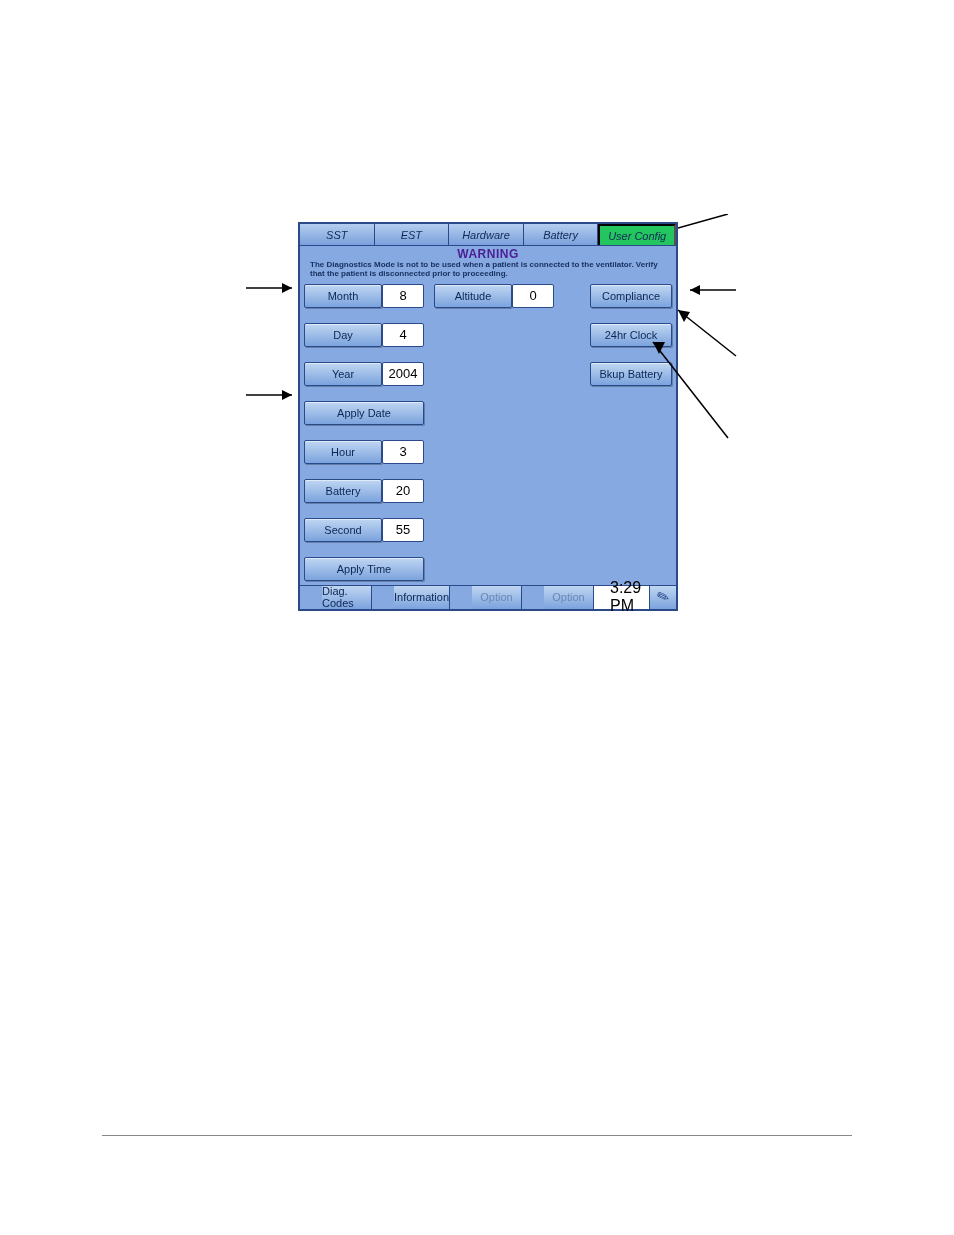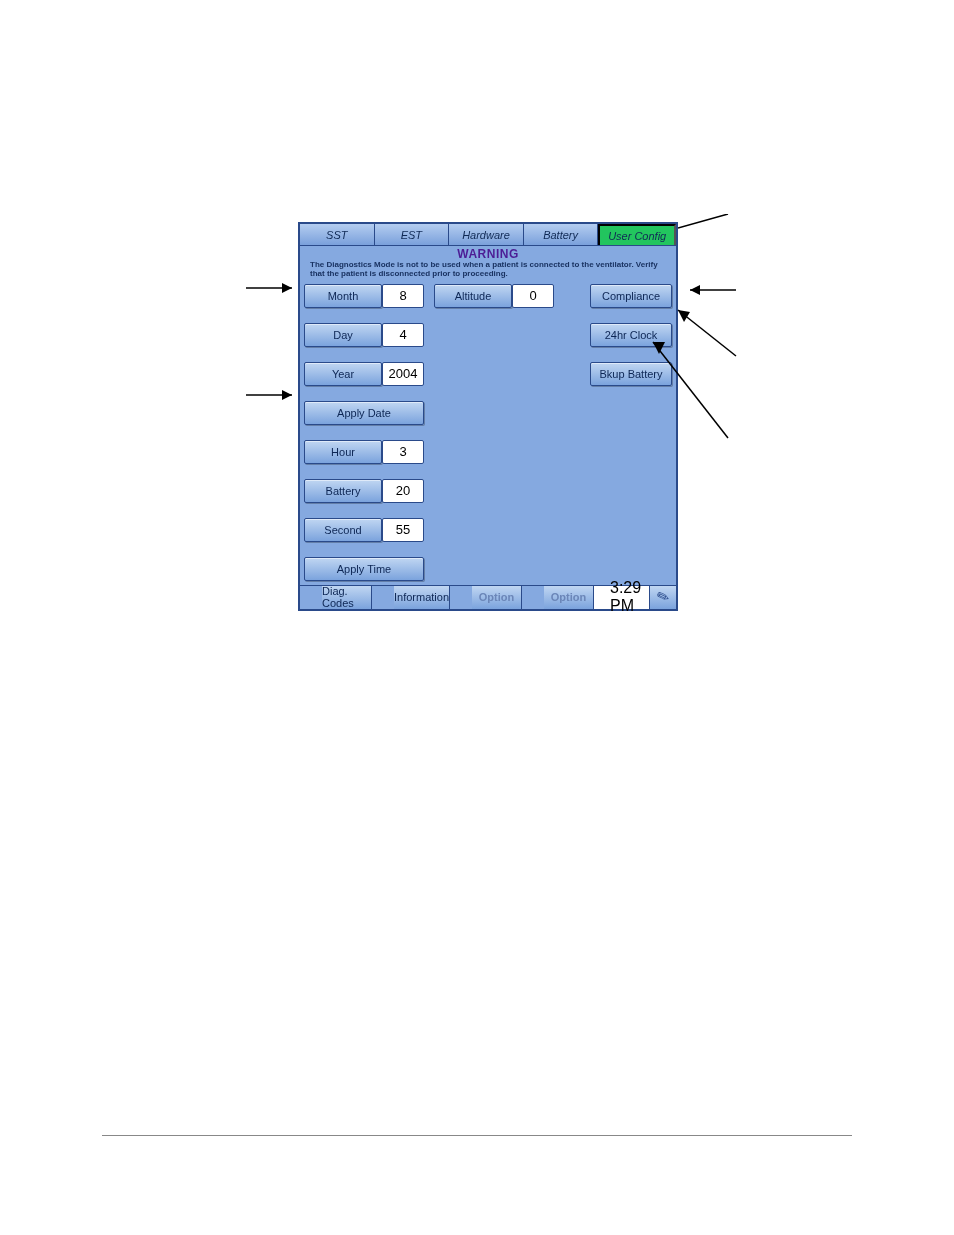--- a/index.html
+++ b/index.html
@@ -107,21 +107,20 @@
     color: #0d2654;
     display: flex;
     align-items: center;
     justify-content: center;
     cursor: pointer;
     margin-left: 22px;
   }
   .fbtn.disabled {
     color: #6b86b8;
     cursor: default;
-    font-weight: bold;
   }
   .fbtn:last-child { border-right: none; }
   .clock {
     width: 56px;
     border-right: 1px solid #2a4a8a;
     background: #fff;
     font-size: 16px;
     color: #000;
     display: flex;
     align-items: center;

